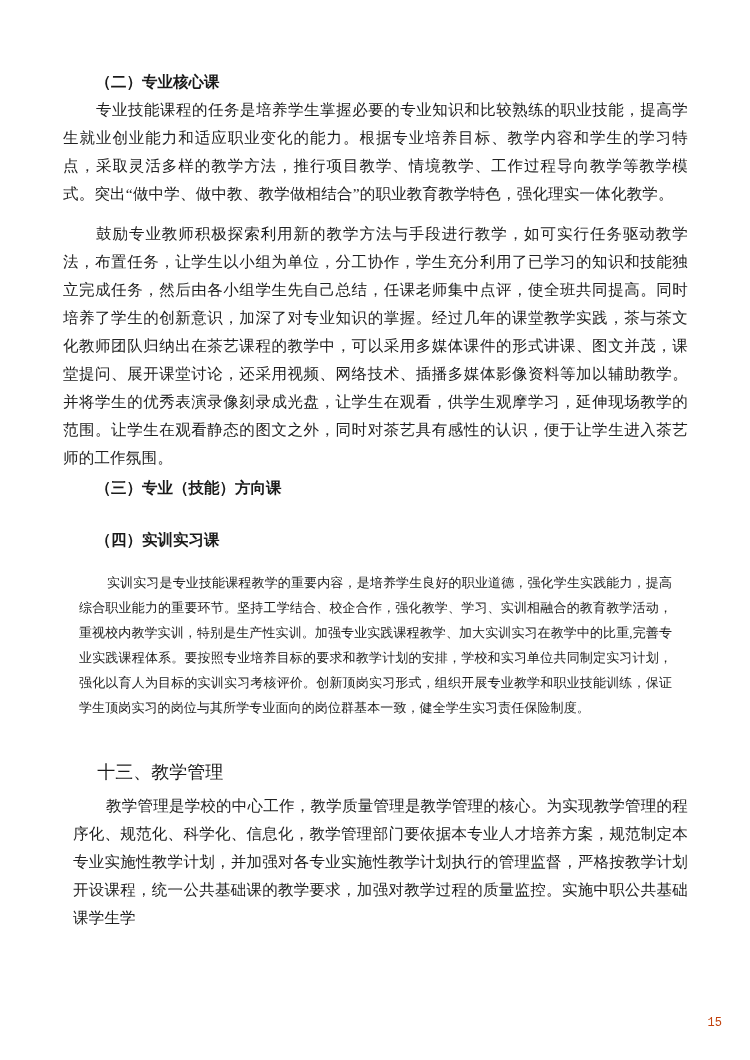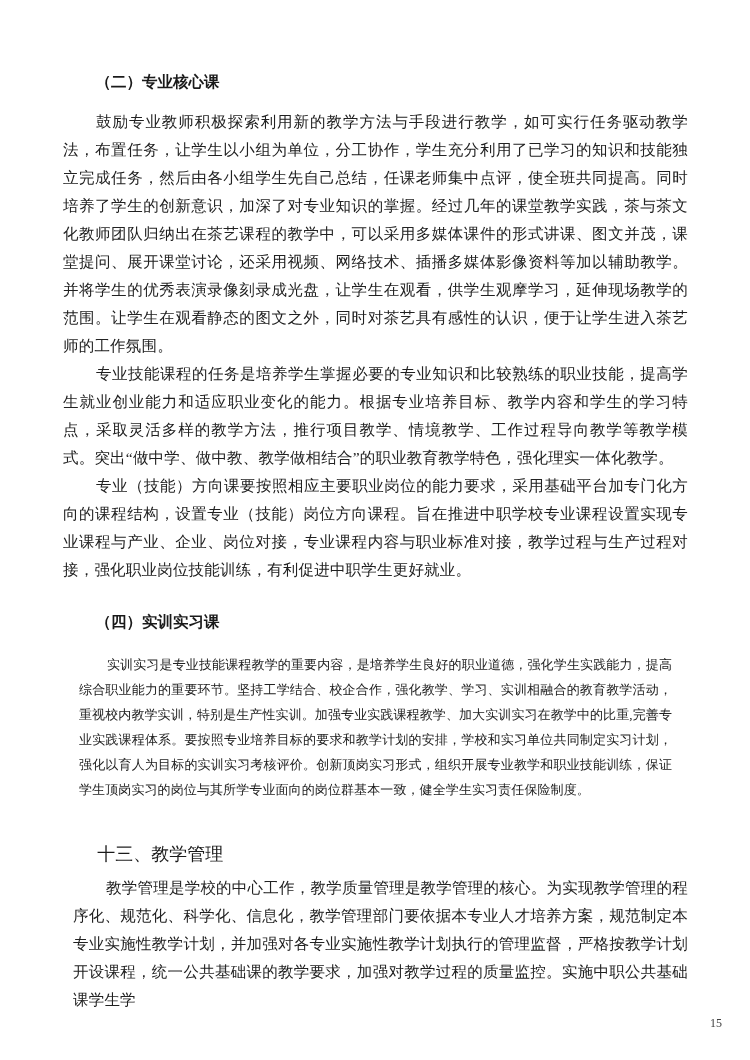--- a/index.html
+++ b/index.html
@@ -62,40 +62,40 @@
   .mt-b0 { margin-top: 6px; }
   .mt-b2 { margin-top: 12px; }
   .mt-b3 { margin-top: 2px; }
   .mt-b5 { margin-top: 24px; }
   .mt-b7 { margin-top: 37px; }
   .mt-b8 { margin-top: 5px; margin-left: 10px; }
   .page-number {
     position: absolute;
     top: 1015px;
     right: 28px;
-    font-family: Liberation Serif, serif;
+    font-family: Liberation Mono, monospace;
     font-size: 12px;
     line-height: 16px;
-    color: #404040;
+    color: #c2410c;
   }
 </style>
 </head>
 <body>
 
 <div class="page">
   <div class="content">
 
     <h3 class="h-sub mt-b0">（二）专业核心课</h3>
 
+    <p class="body-para">专业技能课程的任务是培养学生掌握必要的专业知识和比较熟练的职业技能，提高学生就业创业能力和适应职业变化的能力。根据专业培养目标、教学内容和学生的学习特点，采取灵活多样的教学方法，推行项目教学、情境教学、工作过程导向教学等教学模式。突出“做中学、做中教、教学做相结合”的职业教育教学特色，强化理实一体化教学。</p>
+
     <p class="body-para mt-b2">鼓励专业教师积极探索利用新的教学方法与手段进行教学，如可实行任务驱动教学法，布置任务，让学生以小组为单位，分工协作，学生充分利用了已学习的知识和技能独立完成任务，然后由各小组学生先自己总结，任课老师集中点评，使全班共同提高。同时培养了学生的创新意识，加深了对专业知识的掌握。经过几年的课堂教学实践，茶与茶文化教师团队归纳出在茶艺课程的教学中，可以采用多媒体课件的形式讲课、图文并茂，课堂提问、展开课堂讨论，还采用视频、网络技术、插播多媒体影像资料等加以辅助教学。并将学生的优秀表演录像刻录成光盘，让学生在观看，供学生观摩学习，延伸现场教学的范围。让学生在观看静态的图文之外，同时对茶艺具有感性的认识，便于让学生进入茶艺师的工作氛围。</p>
 
-    <p class="body-para">专业技能课程的任务是培养学生掌握必要的专业知识和比较熟练的职业技能，提高学生就业创业能力和适应职业变化的能力。根据专业培养目标、教学内容和学生的学习特点，采取灵活多样的教学方法，推行项目教学、情境教学、工作过程导向教学等教学模式。突出“做中学、做中教、教学做相结合”的职业教育教学特色，强化理实一体化教学。</p>
+    <h3 class="h-sub mt-b3">（三）专业（技能）方向课</h3>
 
-
-    <p class="body-para">专业（技能）方向课要按照相应主要职业岗位的能力要求，采用基础平台加专门化方向的课程结构，设置专业（技能）岗位方向课程。旨在推进中职学校专业课程设置实现专业课程与产业、企业、岗位对接，专业课程内容与职业标准对接，教学过程与生产过程对接，强化职业岗位技能训练，有利促进中职学生更好就业。</p>
 
     <h3 class="h-sub mt-b5">（四）实训实习课</h3>
 
     <p class="body-para-small">实训实习是专业技能课程教学的重要内容，是培养学生良好的职业道德，强化学生实践能力，提高综合职业能力的重要环节。坚持工学结合、校企合作，强化教学、学习、实训相融合的教育教学活动，重视校内教学实训，特别是生产性实训。加强专业实践课程教学、加大实训实习在教学中的比重,完善专业实践课程体系。要按照专业培养目标的要求和教学计划的安排，学校和实习单位共同制定实习计划，强化以育人为目标的实训实习考核评价。创新顶岗实习形式，组织开展专业教学和职业技能训练，保证学生顶岗实习的岗位与其所学专业面向的岗位群基本一致，健全学生实习责任保险制度。</p>
 
     <h2 class="h-chapter mt-b7">十三、教学管理</h2>
 
     <p class="body-para mt-b8">教学管理是学校的中心工作，教学质量管理是教学管理的核心。为实现教学管理的程序化、规范化、科学化、信息化，教学管理部门要依据本专业人才培养方案，规范制定本专业实施性教学计划，并加强对各专业实施性教学计划执行的管理监督，严格按教学计划开设课程，统一公共基础课的教学要求，加强对教学过程的质量监控。实施中职公共基础课学生学</p>
 
   </div>

